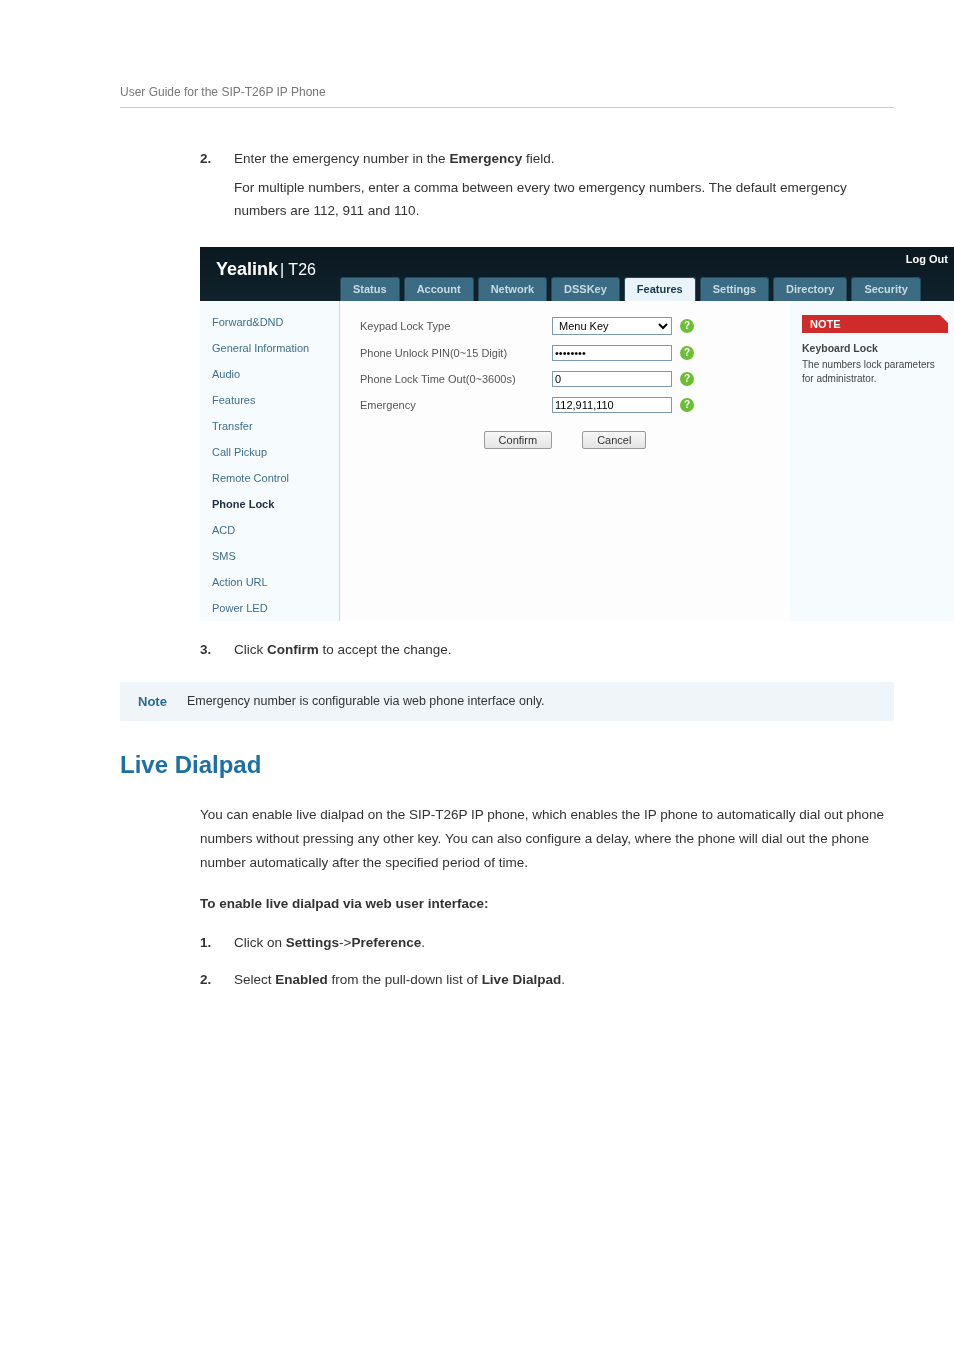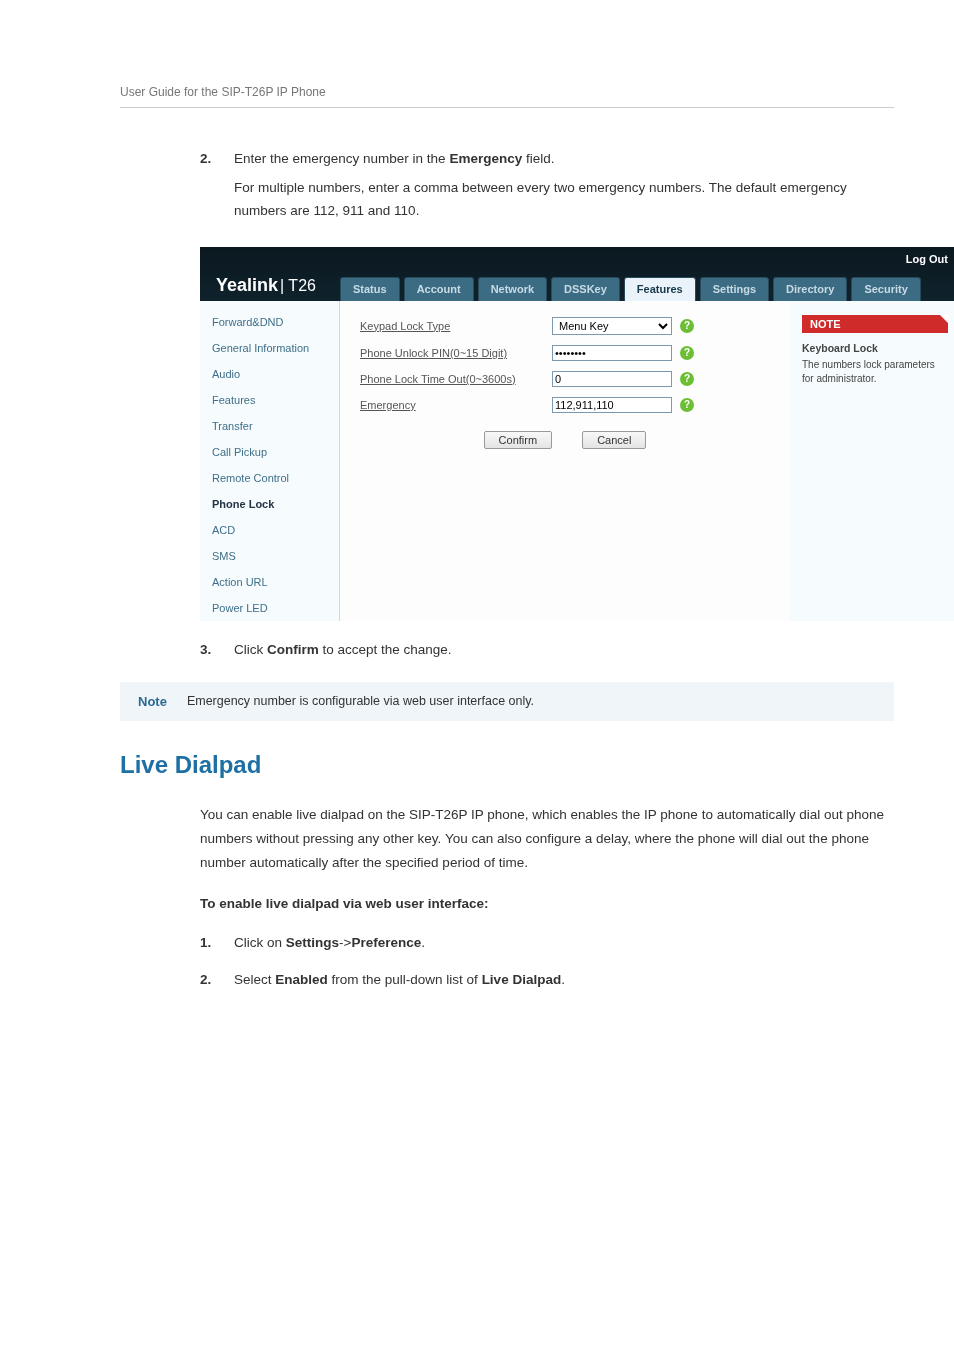--- a/index.html
+++ b/index.html
@@ -34,21 +34,21 @@
     margin: 18px 0 18px 0;
     font-size: 11px;
     font-family: Tahoma, Arial, sans-serif;
   }
   .ss-top {
     background: linear-gradient(#0b1820, #0f222c);
     position: relative;
     height: 54px;
   }
   .ss-brand {
-    position: absolute; left: 16px; top: 28px;
+    position: absolute; left: 16px; top: 12px;
     color: #fff; font-size: 18px; font-weight: bold;
     font-family: Arial, sans-serif;
     display: flex; align-items: baseline;
   }
   .ss-brand .sub { font-weight: normal; font-size: 16px; margin-left: 2px; }
   .ss-logout {
     position: absolute; right: 12px; top: 6px;
     color: #fff; font-size: 11px; font-weight: bold;
   }
   .ss-tabs {
@@ -93,21 +93,21 @@
     background: #fdfdfd;
     padding: 16px 20px;
     display: flex;
     flex-direction: column;
     gap: 10px;
     font-size: 11px;
     color: #555;
     min-height: 320px;
   }
   .form-row { display: flex; align-items: center; gap: 12px; }
-  .form-row label { width: 180px; text-decoration: underline; }
+  .form-row label { width: 180px; }
   .form-row .field { display: flex; align-items: center; gap: 8px; }
   .form-row select, .form-row input[type="text"], .form-row input[type="password"] {
     font-size: 11px; padding: 1px 2px; border: 1px solid #7d99b0; background: #fff;
   }
   .form-row select { width: 120px; }
   .form-row input { width: 120px; }
   .help-ic {
     display: inline-block; width: 14px; height: 14px; border-radius: 50%;
     background: #6cbf34; color: #fff; font-weight: bold; text-align: center;
     font-size: 10px; line-height: 14px;
@@ -265,21 +265,21 @@
         <p>
           <span>Click </span><span class="bold">Confirm</span><span> to accept the change.</span>
         </p>
       </div>
     </div>
 
   </div>
 
   <div class="doc-note">
     <span class="lbl">Note</span>
-    <span class="txt">Emergency number is configurable via web user interface only.</span>
+    <span class="txt">Emergency number is configurable via web phone interface only.</span>
   </div>
 
   <h2 class="section">Live Dialpad</h2>
 
   <div class="content-indent">
     <p class="para">You can enable live dialpad on the SIP-T26P IP phone, which enables the IP phone to automatically dial out phone numbers without pressing any other key. You can also configure a delay, where the phone will dial out the phone number automatically after the specified period of time.</p>
     <p class="para bold">To enable live dialpad via web user interface:</p>
 
     <div class="ol-item">
       <div class="ol-num">1.</div>

